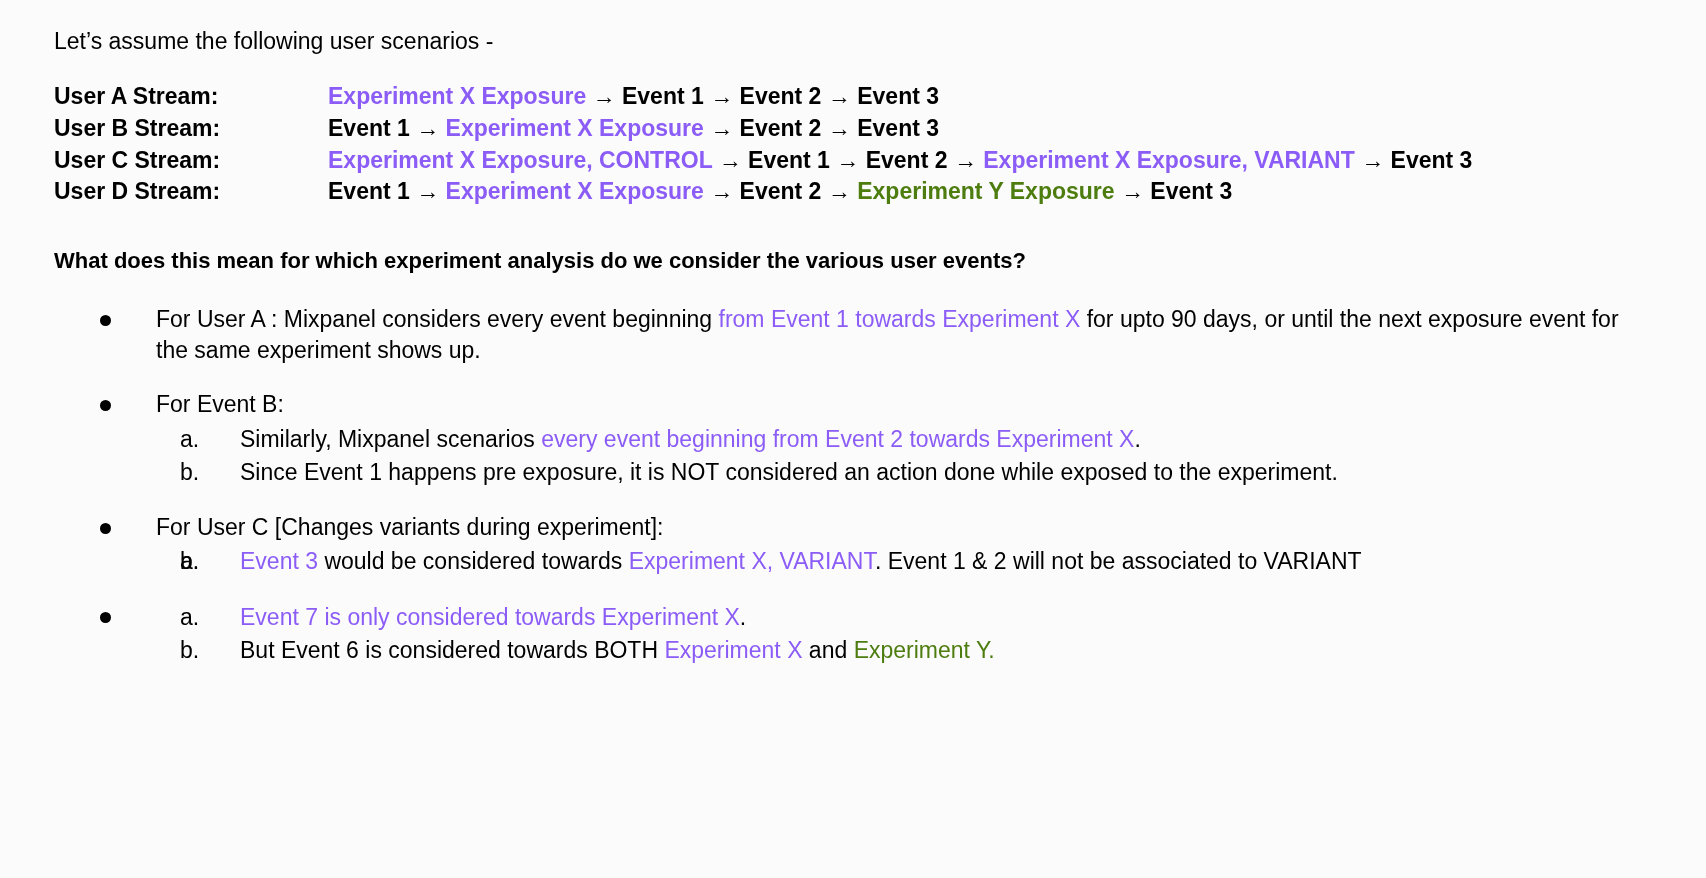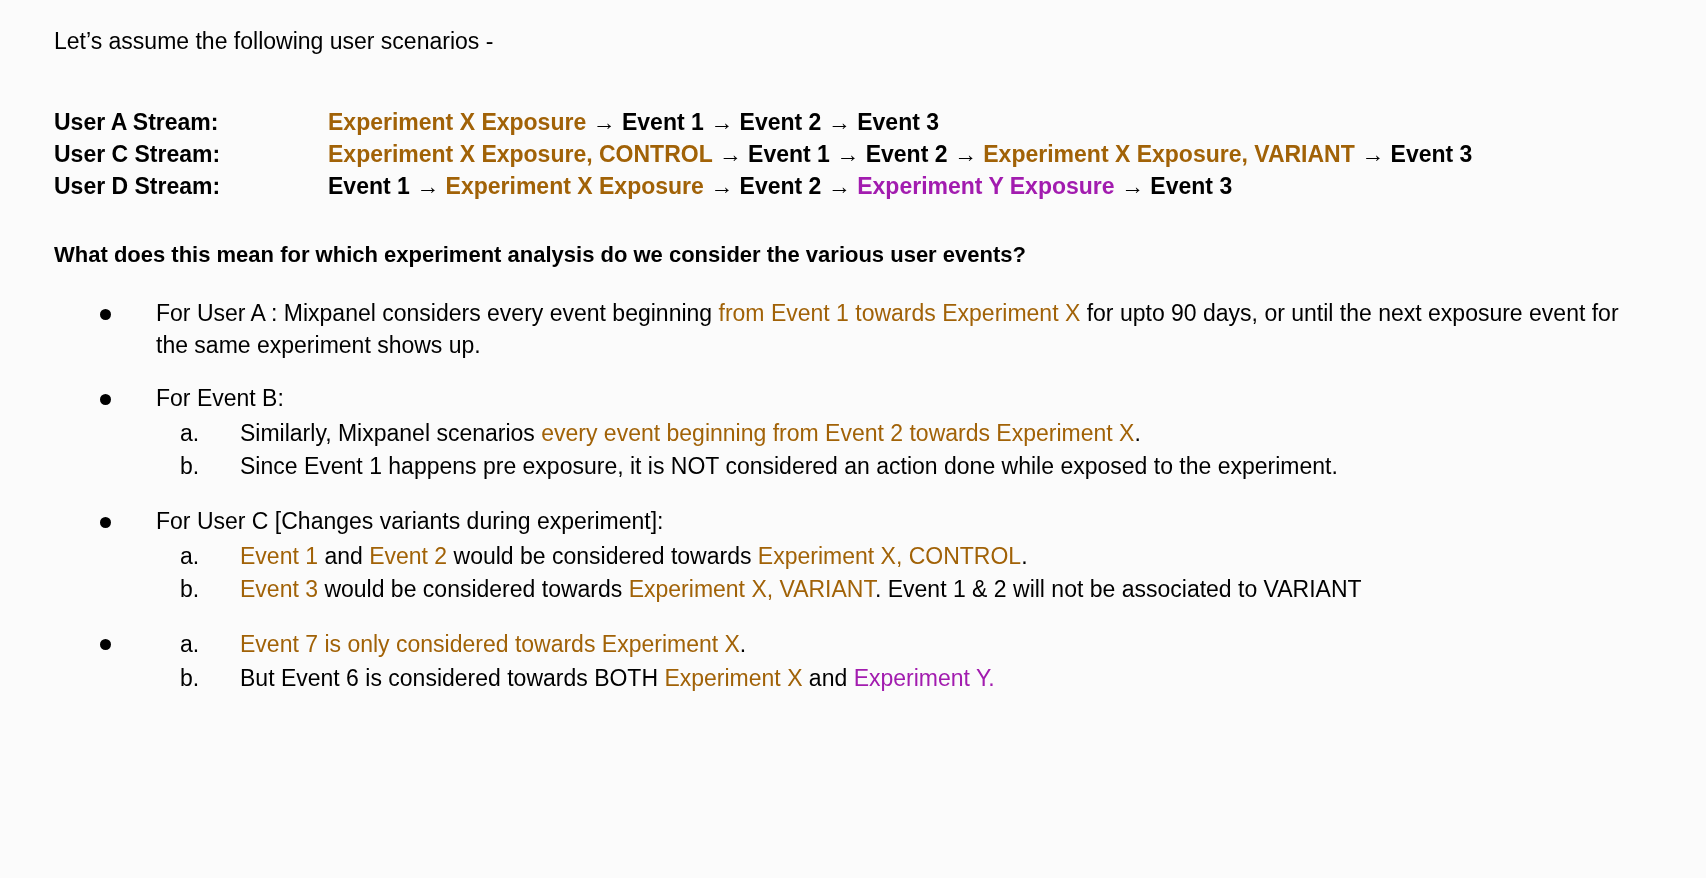--- a/index.html
+++ b/index.html
@@ -14,42 +14,42 @@
     color: #000000;
     overflow: hidden;
   }
   .page {
     padding: 26px 40px 0 54px;
     box-sizing: border-box;
   }
   .intro {
     font-size: 23px;
     line-height: 1.35;
-    margin-bottom: 50px;
+    margin-bottom: 24px;
   }
   .streams {
     margin-bottom: 38px;
     font-weight: bold;
   }
   .stream-row {
     display: flex;
     align-items: baseline;
     font-size: 23px;
     line-height: 1.38;
   }
   .stream-label {
     width: 274px;
     flex: 0 0 274px;
     white-space: nowrap;
   }
   .stream-seq {
     white-space: nowrap;
   }
-  .blue { color: #a16207; }
-  .magenta { color: #a21caf; }
+  .blue { color: #8b5cf6; }
+  .magenta { color: #4d7c0f; }
   .arrow { color: #000000; }
   .question {
     font-size: 22px;
     font-weight: bold;
     margin-bottom: 28px;
     line-height: 1.35;
   }
   ul.bullets {
     list-style: none;
     margin: 16px;
@@ -98,20 +98,24 @@
 <div class="page">
 
   <div class="intro">Let’s assume the following user scenarios -</div>
 
   <div class="streams">
       <div class="stream-row">
         <div class="stream-label">User A Stream:</div>
         <div class="stream-seq"><span class="blue">Experiment X Exposure</span><span class="arrow"> → </span><span>Event 1</span><span class="arrow"> → </span><span>Event 2</span><span class="arrow"> → </span><span>Event 3</span></div>
       </div>
       <div class="stream-row">
+        <div class="stream-label">User B Stream:</div>
+        <div class="stream-seq"><span>Event 1</span><span class="arrow"> → </span><span class="blue">Experiment X Exposure</span><span class="arrow"> → </span><span>Event 2</span><span class="arrow"> → </span><span>Event 3</span></div>
+      </div>
+      <div class="stream-row">
         <div class="stream-label">User C Stream:</div>
         <div class="stream-seq"><span class="blue">Experiment X Exposure, CONTROL</span><span class="arrow"> → </span><span>Event 1</span><span class="arrow"> → </span><span>Event 2</span><span class="arrow"> → </span><span class="blue">Experiment X Exposure, VARIANT</span><span class="arrow"> → </span><span>Event 3</span></div>
       </div>
       <div class="stream-row">
         <div class="stream-label">User D Stream:</div>
         <div class="stream-seq"><span>Event 1</span><span class="arrow"> → </span><span class="blue">Experiment X Exposure</span><span class="arrow"> → </span><span>Event 2</span><span class="arrow"> → </span><span class="magenta">Experiment Y Exposure</span><span class="arrow"> → </span><span>Event 3</span></div>
       </div>
     </div>
 
   <div class="question">What does this mean for which experiment analysis do we consider the various user events?</div>
@@ -126,21 +130,21 @@
         <span class="bullet-text"><span>For Event B:</span></span>
         <ol class="sub">
           <li><span class="marker">a.</span><span><span>Similarly, Mixpanel scenarios </span><span class="blue">every event beginning from Event 2 towards Experiment X</span><span>.</span></span></li>
           <li><span class="marker">b.</span><span><span>Since Event 1 happens pre exposure, it is NOT considered an action done while exposed to the experiment.</span></span></li>
         </ol>
       </li>
       <li class="bullet">
         <span class="dot"></span>
         <span class="bullet-text"><span>For User C [Changes variants during experiment]:</span></span>
         <ol class="sub">
-          <li><span class="marker">a.</span><span><span class="blue">Event 1</span><span> and </span><span class="blue">Event 2</span><span> would be considered towards </span><span class="blue">Experiment X, CONTROL</span><span>.</span></span></li>
+          <li><span class="marker">a.</span></li>
           <li><span class="marker">b.</span><span><span class="blue">Event 3</span><span> would be considered towards </span><span class="blue">Experiment X, VARIANT</span><span>. Event 1 &amp; 2 will not be associated to VARIANT</span></span></li>
         </ol>
       </li>
       <li class="bullet">
         <span class="dot"></span>
         <ol class="sub">
           <li><span class="marker">a.</span><span><span class="blue">Event 7 is only considered towards Experiment X</span><span>.</span></span></li>
           <li><span class="marker">b.</span><span><span>But Event 6 is considered towards BOTH </span><span class="blue">Experiment X</span><span> and </span><span class="magenta">Experiment Y.</span></span></li>
         </ol>
       </li>

